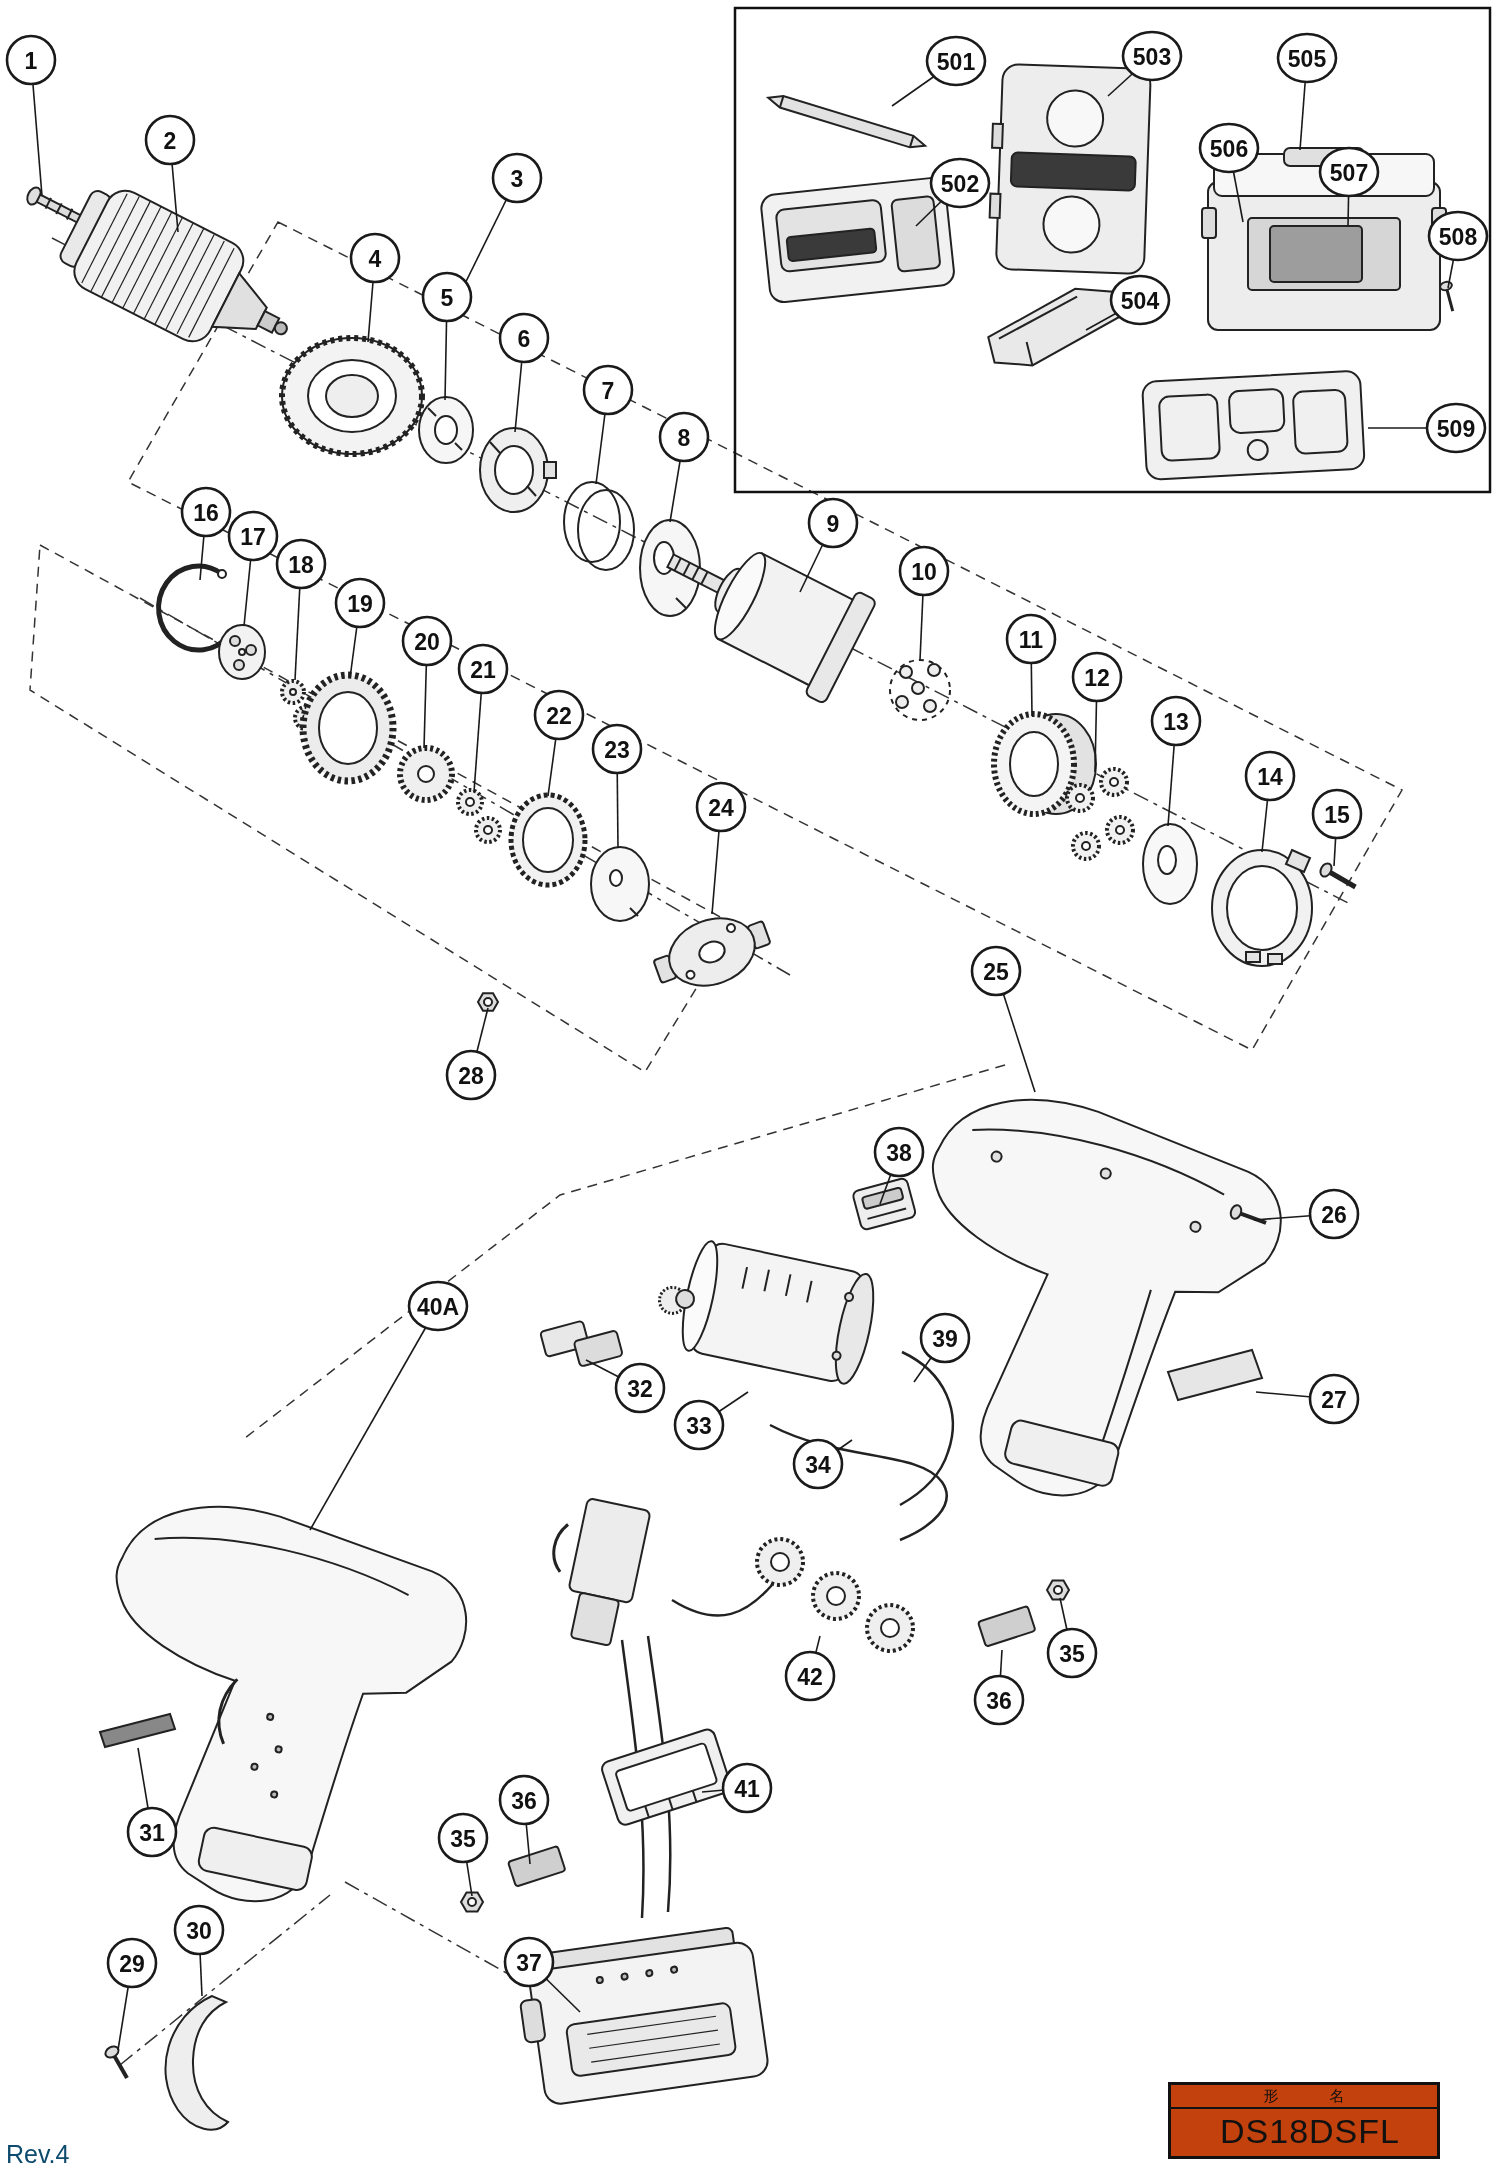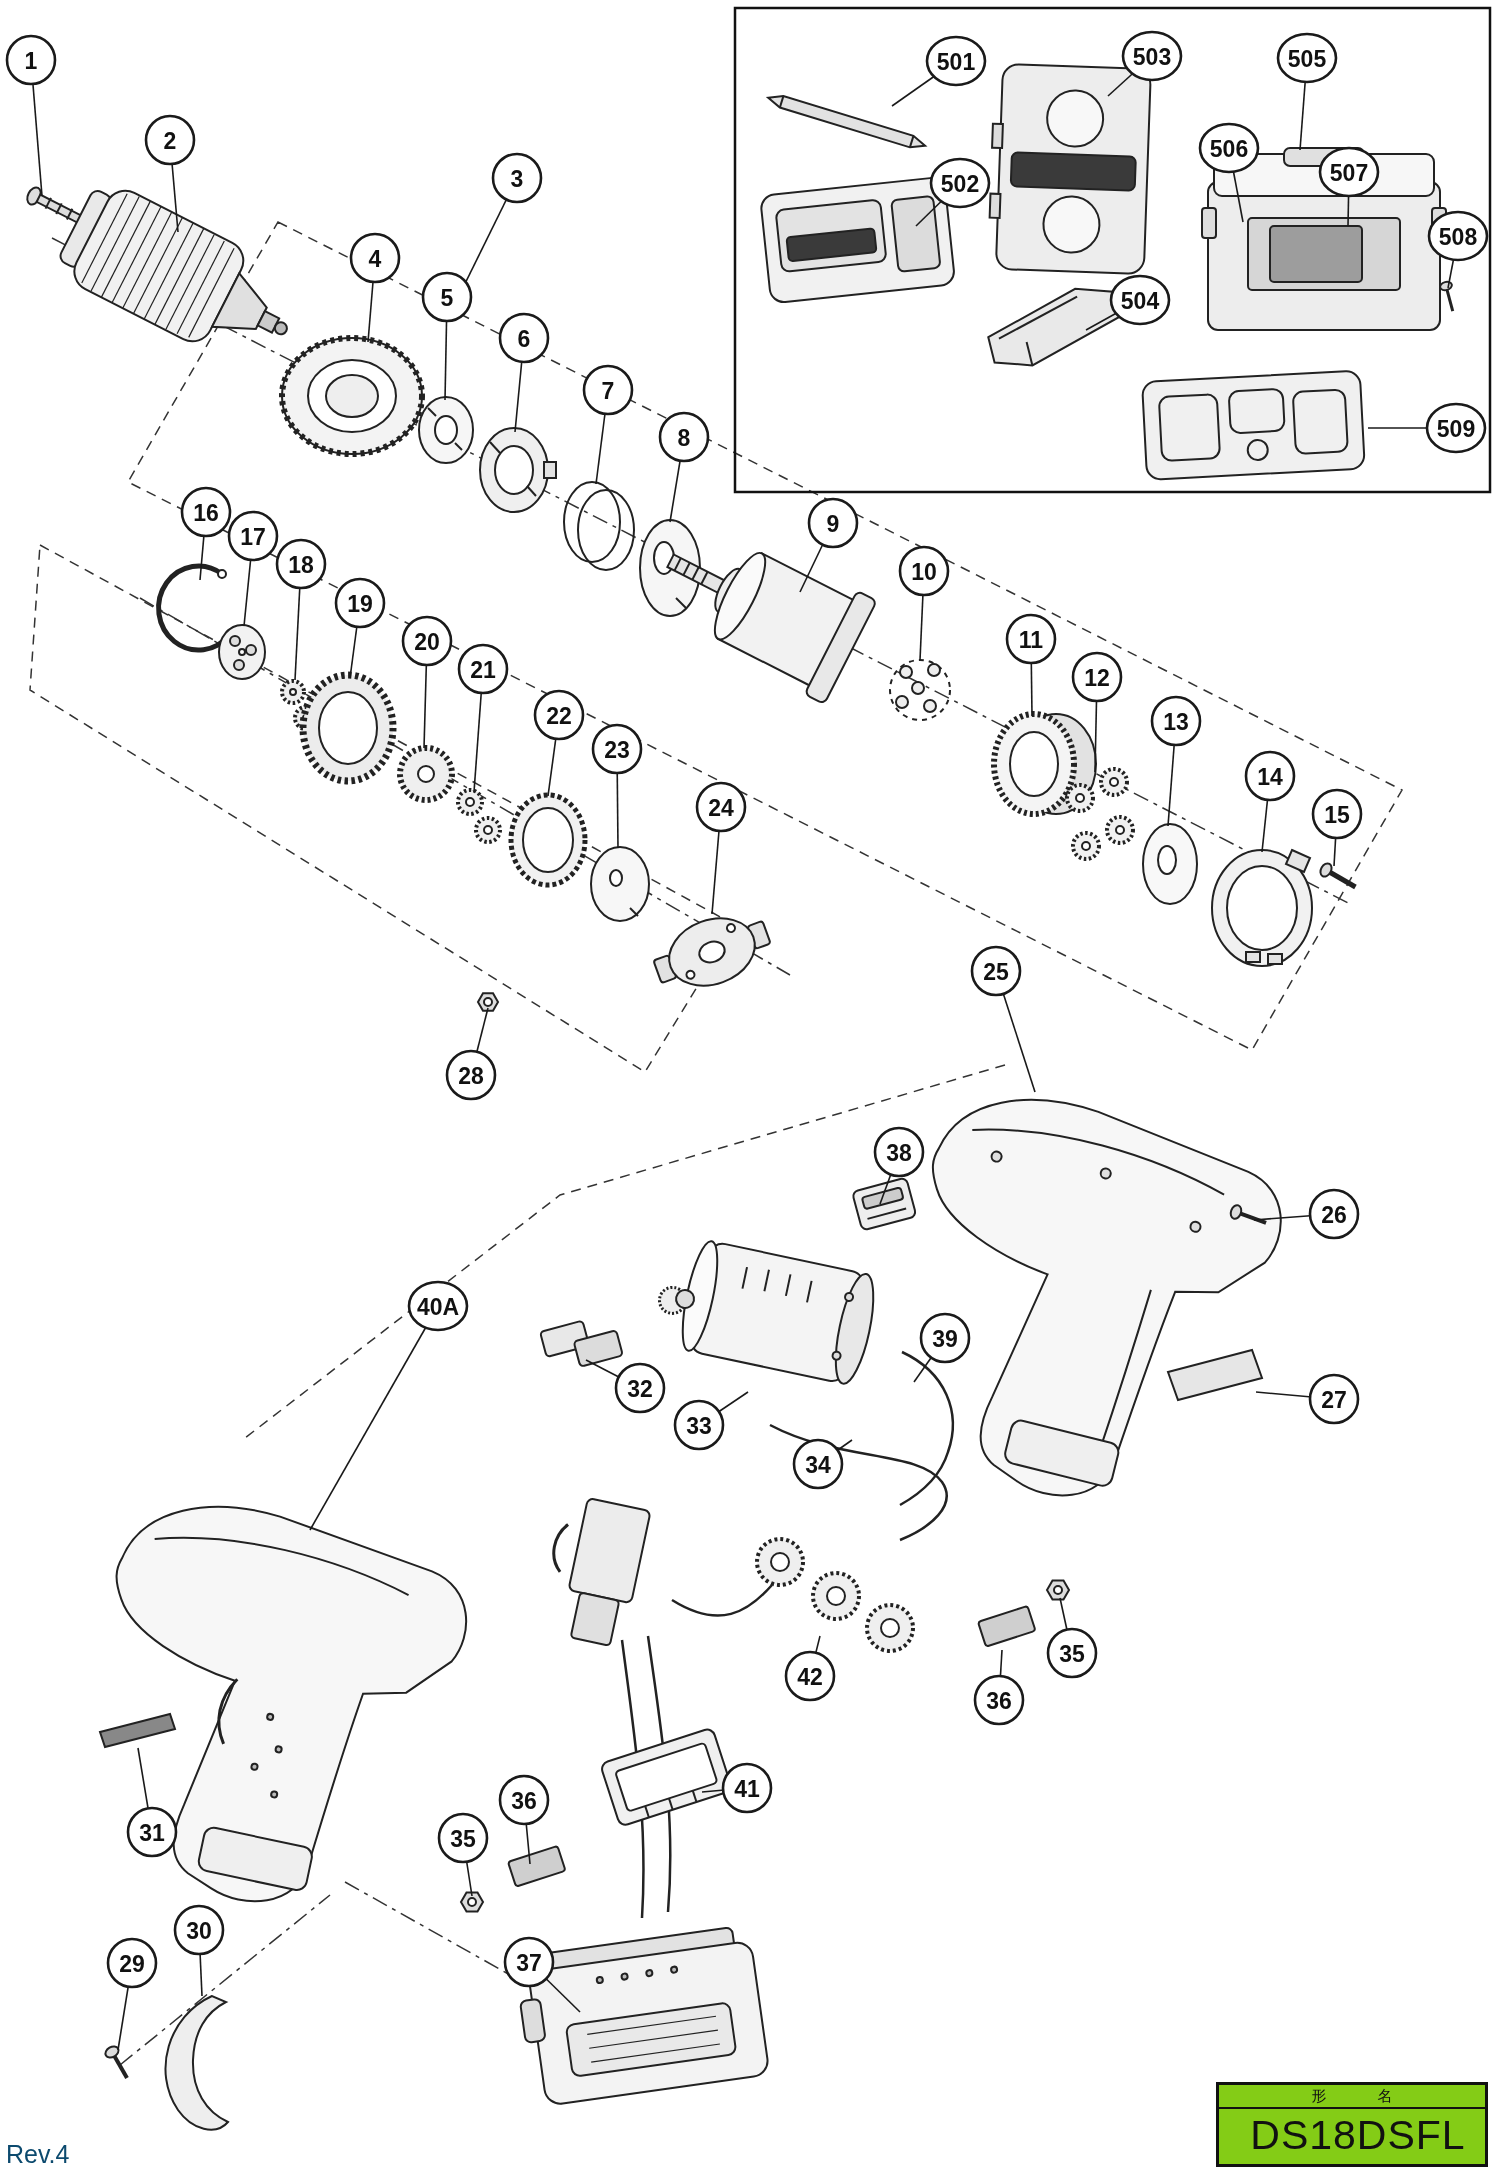--- a/index.html
+++ b/index.html
@@ -1,24 +1,24 @@
 <!DOCTYPE html>
 <html><head>
 <meta charset="utf-8">
 <style>
   html,body{margin:0;padding:0;background:#fff;}
   .stage{position:relative;width:1500px;height:2174px;background:#ffffff;overflow:hidden;
          font-family:"Liberation Sans",sans-serif;color:#111;}
   svg{position:absolute;left:0;top:0;}
   .callout-text{font:bold 23px "Liberation Sans",sans-serif;fill:#111;}
-  .model-plate{position:absolute;left:1216px;top:2082px;width:272px;border:3px solid #111;
-               background:#84cc16;text-align:center;box-sizing:border-box;}
+  .model-plate{position:absolute;left:1168px;top:2082px;width:272px;border:3px solid #111;
+               background:#c2410c;text-align:center;box-sizing:border-box;}
   .model-plate-header{font-size:15px;letter-spacing:18px;padding:2px 0 1px 18px;
                       border-bottom:2px solid #111;font-family:"Liberation Serif",serif;}
-  .model-plate-value{font-size:41px;padding:3px 0 5px 12px;letter-spacing:1px;}
+  .model-plate-value{font-size:34px;padding:3px 0 5px 12px;letter-spacing:1px;}
   .rev-label{position:absolute;left:6px;top:2140px;font-size:25px;color:#0c4a6e;}
 </style>
 </head>
 <body>
 
 <div class="stage">
 
 <svg id="diagram" width="1500" height="2174" viewBox="0 0 1500 2174" xmlns="http://www.w3.org/2000/svg">
 
   <defs>

